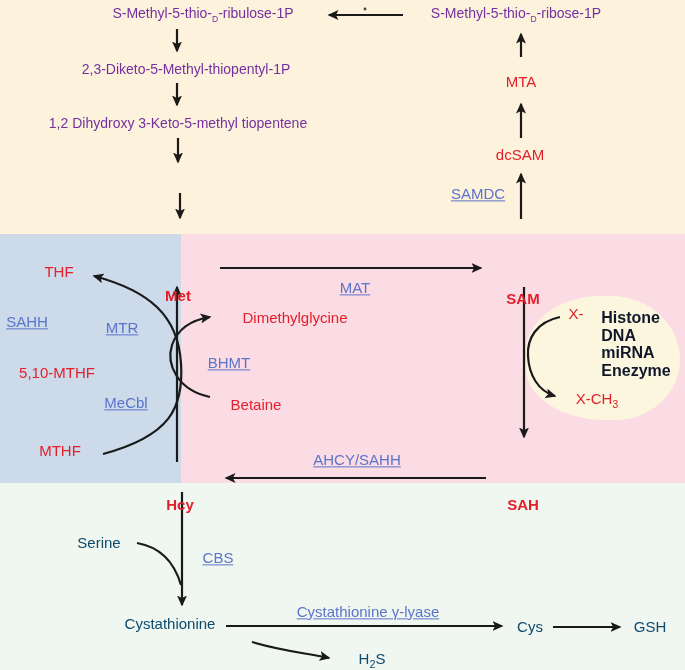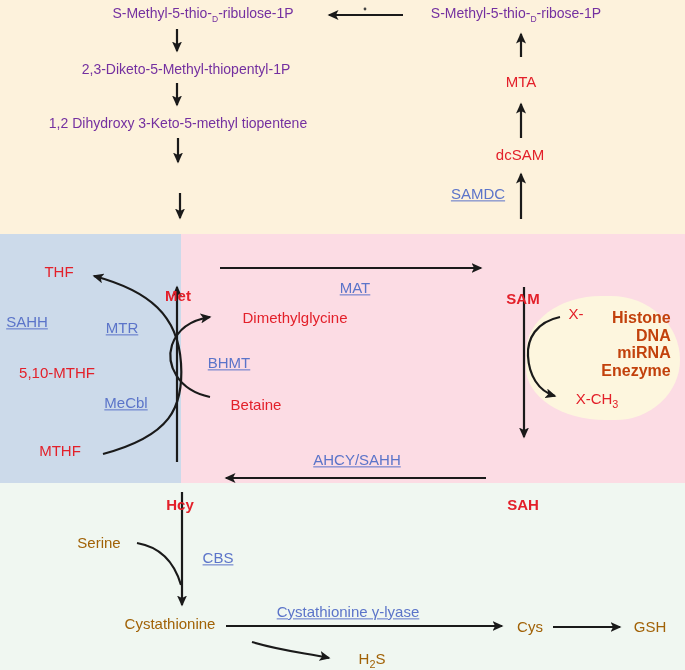--- a/index.html
+++ b/index.html
@@ -17,25 +17,25 @@
     background:#fdf6de;border-radius:52% 48% 45% 55% / 48% 55% 52% 45%;
   }
   svg.arrows{position:absolute;left:0;top:0;z-index:2;}
   .lbl{
     position:absolute;z-index:3;transform:translate(-50%,-50%);
     white-space:nowrap;line-height:1.15;font-size:15px;color:#1a1a1a;
   }
   .purple{color:#7430a0;font-size:14px;}
   .red{color:#e3202a;}
   .blue{color:#5b74c9;text-decoration:underline;}
-  .black{color:#a16207;}
+  .black{color:#0c4a6e;}
   .bold{font-weight:bold;margin-top:28px;}
   sub{font-size:72%;}
   .purple sub{font-size:8.5px;}
-  .blob-list{font-weight:bold;font-size:16px;color:#c2410c;text-align:right;line-height:17.5px;}
+  .blob-list{font-weight:bold;font-size:16px;color:#0f172a;text-align:left;line-height:17.5px;}
 </style>
 </head>
 <body>
 
 <div class="stage">
 
   <div class="region salvage"></div>
   <div class="region folate"></div>
   <div class="region methylation"></div>
   <div class="region transsulfuration"></div>
@@ -102,18 +102,18 @@
   <div class="lbl blob-list" style="left:636px;top:344px">
     <div>Histone</div>
     <div>DNA</div>
     <div>miRNA</div>
     <div>Enezyme</div>
   </div>
 
   <span class="lbl black" style="left:99px;top:543px">Serine</span>
   <span class="lbl blue" style="left:218px;top:558px">CBS</span>
   <span class="lbl black" style="left:170px;top:624px">Cystathionine</span>
-  <span class="lbl blue" style="left:348px;top:612px">Cystathionine γ-lyase</span>
+  <span class="lbl blue" style="left:368px;top:612px">Cystathionine γ-lyase</span>
   <span class="lbl black" style="left:530px;top:627px">Cys</span>
   <span class="lbl black" style="left:650px;top:627px">GSH</span>
   <span class="lbl black" style="left:372px;top:660px"><span>H</span><sub>2</sub><span>S</span></span>
 
 </div>
 
 </body></html>

